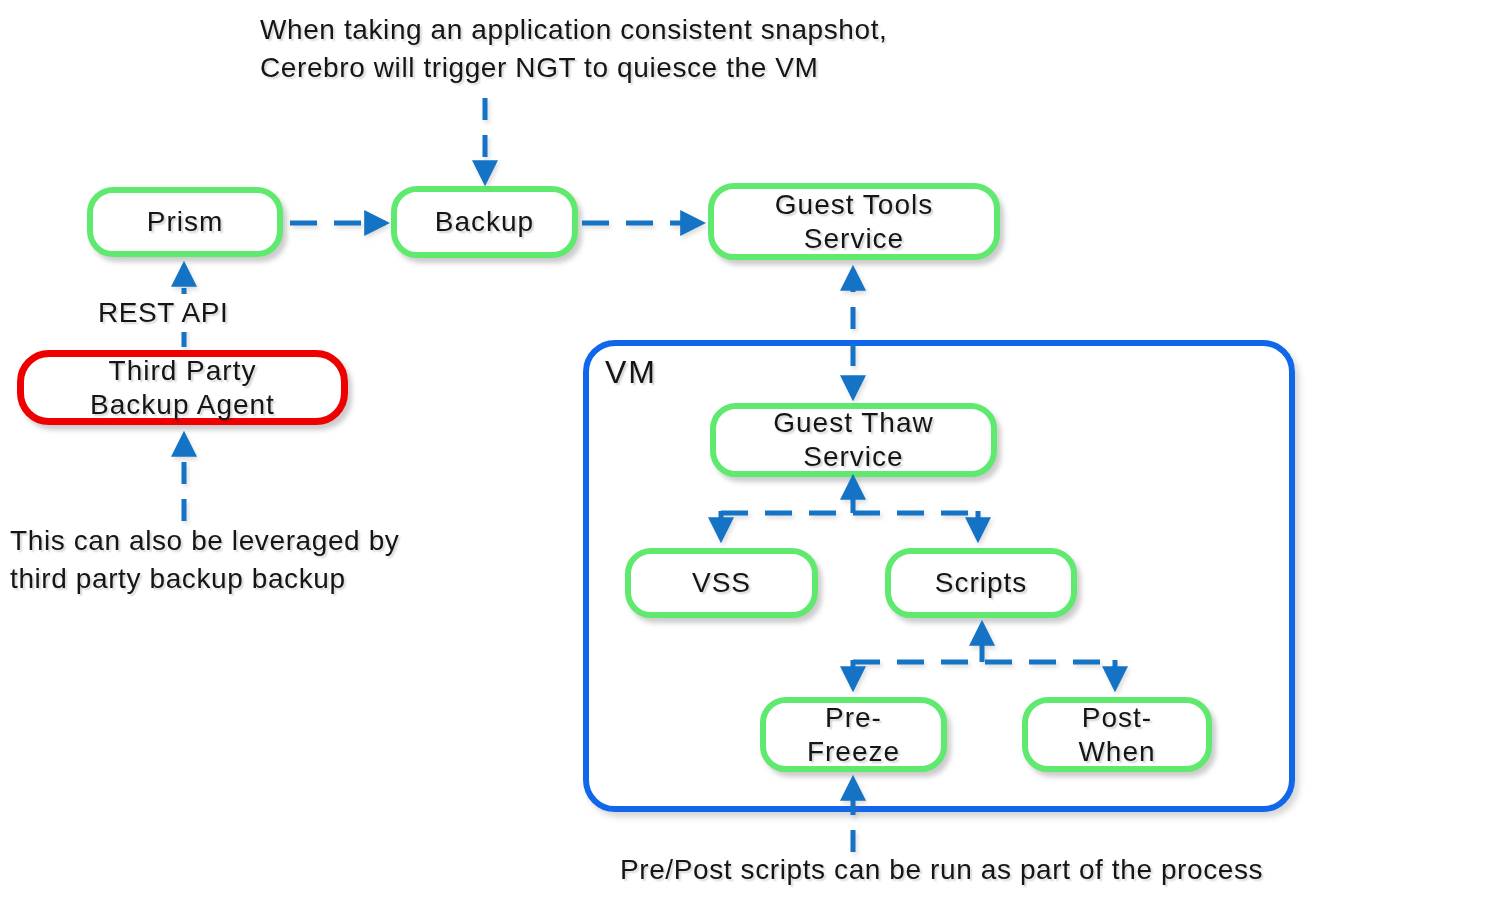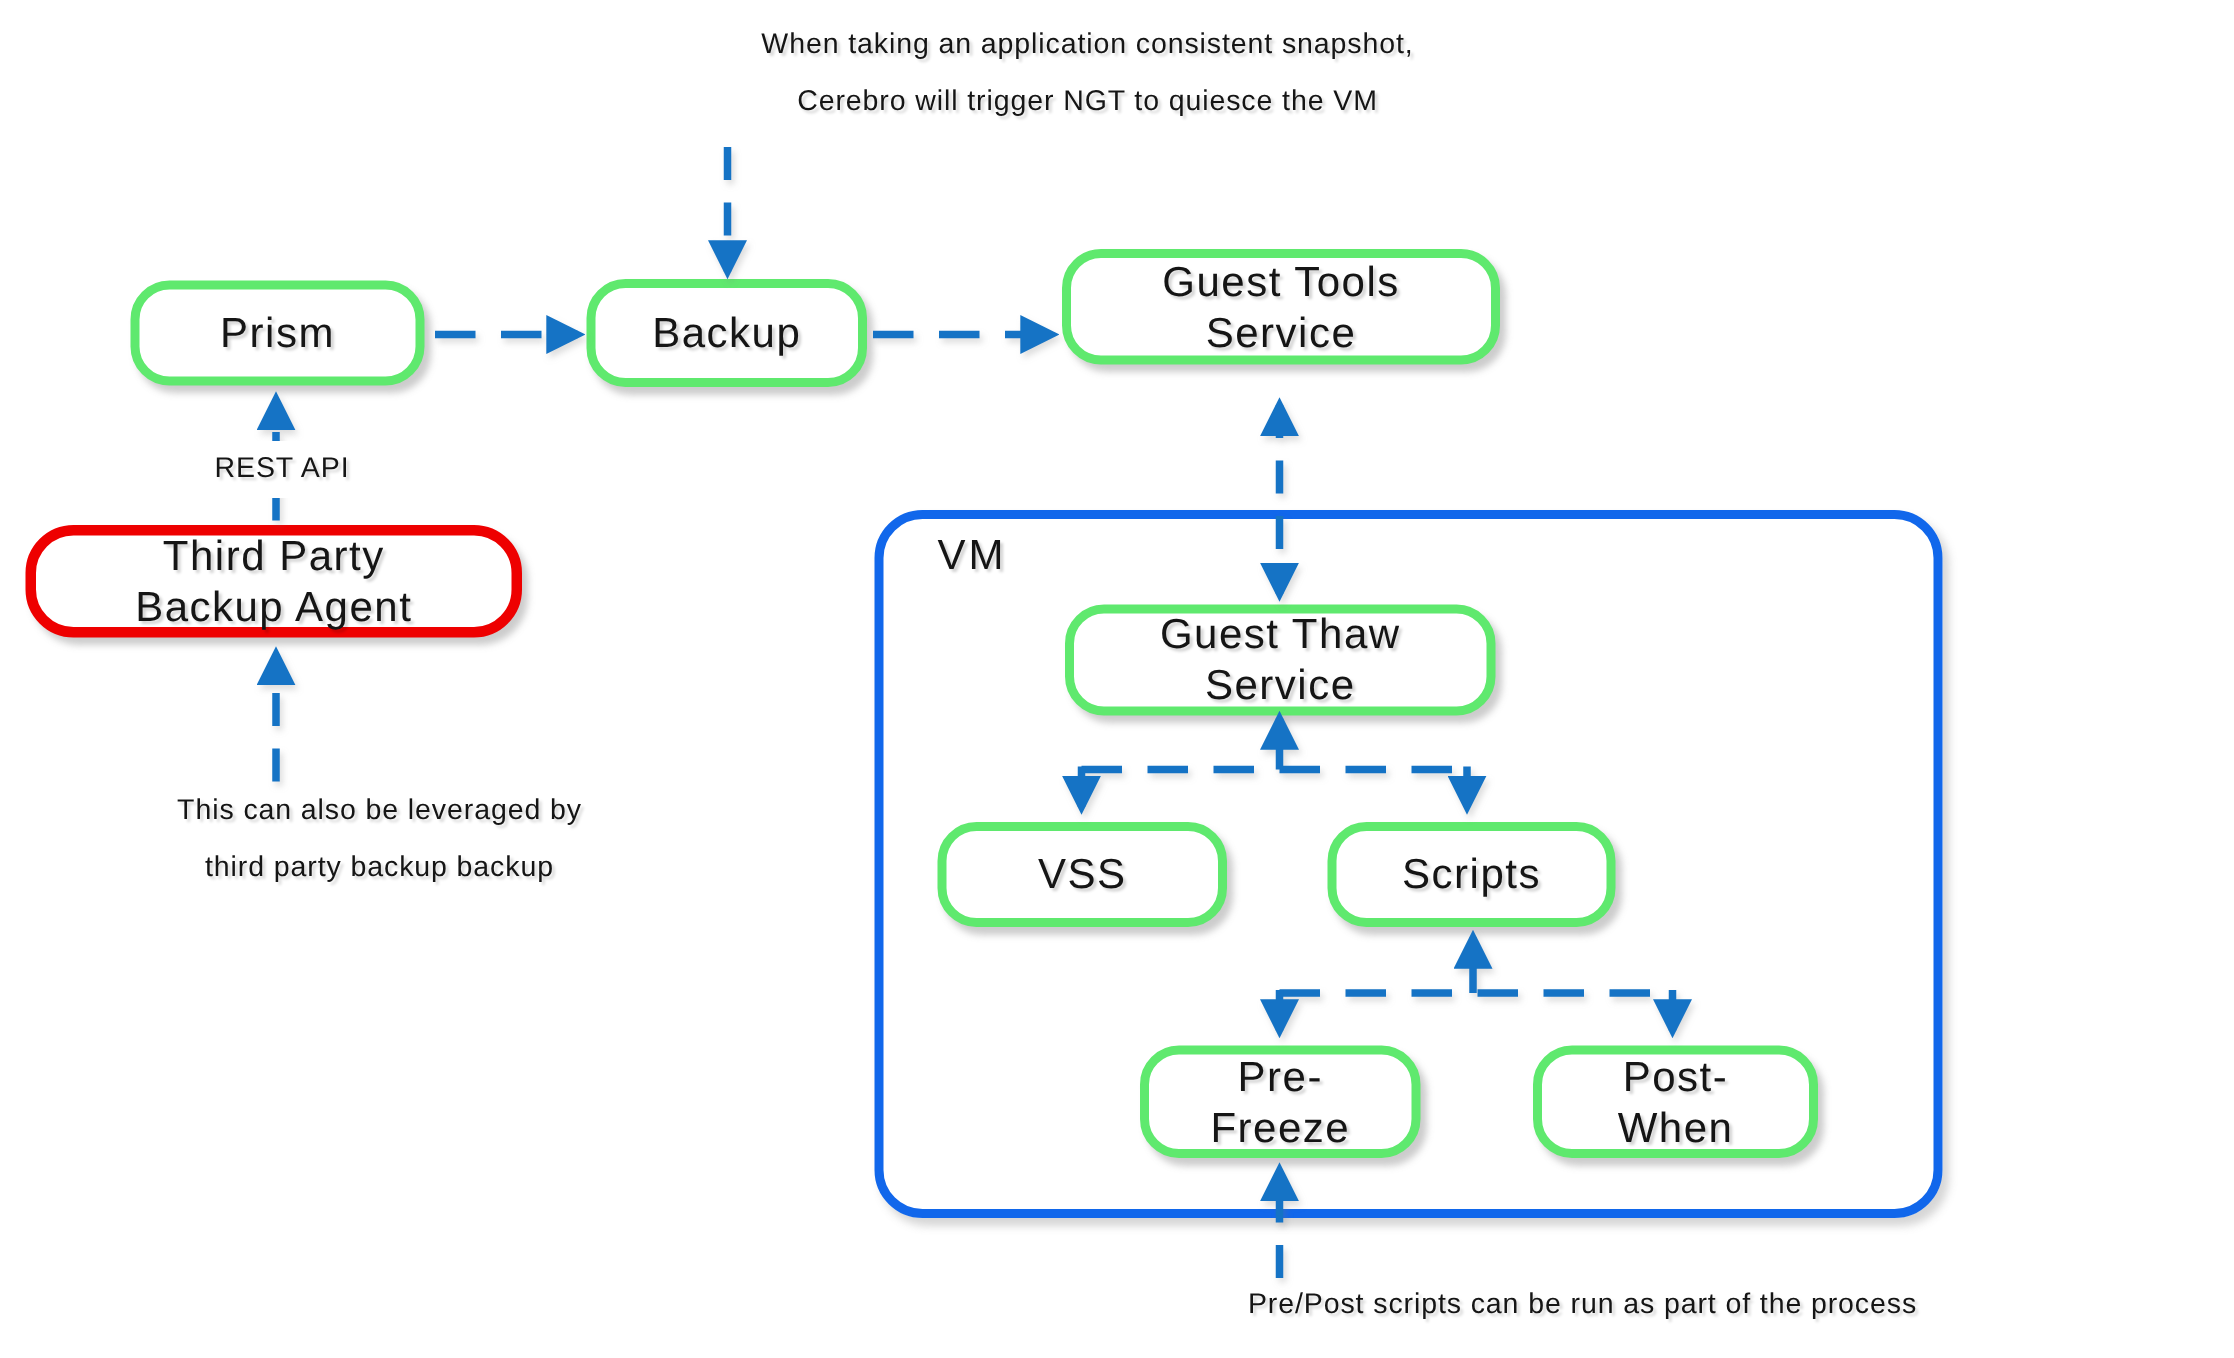--- a/index.html
+++ b/index.html
@@ -26,25 +26,25 @@
   .label{
     white-space:pre-line;font-size:28px;line-height:34px;letter-spacing:1px;
     text-shadow:2px 2px 2px rgba(0,0,0,0.18);
   }
   .vm-box{
     position:absolute;left:583px;top:340px;width:700px;height:460px;
     border:6px solid var(--vm-blue);border-radius:32px;z-index:0;
     box-shadow:4px 5px 6px rgba(120,120,120,0.30);background:transparent;
   }
   .vm-label{
-    position:absolute;left:36px;top:8px;font-size:28px;letter-spacing:2px;
+    position:absolute;left:16px;top:8px;font-size:32px;letter-spacing:2px;
     text-shadow:2px 2px 2px rgba(0,0,0,0.18);
   }
   .note{
-    position:absolute;text-align:center;font-size:19px;line-height:38px;letter-spacing:0.6px;
+    position:absolute;text-align:left;font-size:28px;line-height:38px;letter-spacing:0.6px;
     white-space:pre-line;z-index:3;text-shadow:2px 2px 2px rgba(0,0,0,0.16);
   }
   .note.bg{background:var(--bg);padding:0 4px;}
   svg.connectors{position:absolute;left:0;top:0;z-index:2;
     filter:drop-shadow(2px 3px 2px rgba(120,120,120,0.25));}
   svg.connectors path{stroke:var(--arrow-blue);stroke-width:5;fill:none;}
   svg.connectors path.dashv{stroke-dasharray:22 15;}
   svg.connectors path.dashh{stroke-dasharray:27 17;}
   svg.connectors marker path{fill:var(--arrow-blue);stroke:none;}
 </style>
@@ -58,21 +58,21 @@
   </div>
 
   <div class="node green" style="left:87px;top:187px;width:184px;height:58px">
     <span class="label">Prism</span>
   </div>
 
   <div class="node green" style="left:391px;top:186px;width:175px;height:60px">
     <span class="label">Backup</span>
   </div>
 
-  <div class="node green" style="left:708px;top:166px;width:280px;height:65px">
+  <div class="node green" style="left:708px;top:183px;width:280px;height:65px">
     <span class="label">Guest Tools
 Service</span>
   </div>
 
   <div class="node red" style="left:17px;top:350px;width:317px;height:61px">
     <span class="label">Third Party
 Backup Agent</span>
   </div>
 
   <div class="node green" style="left:710px;top:403px;width:275px;height:62px">

